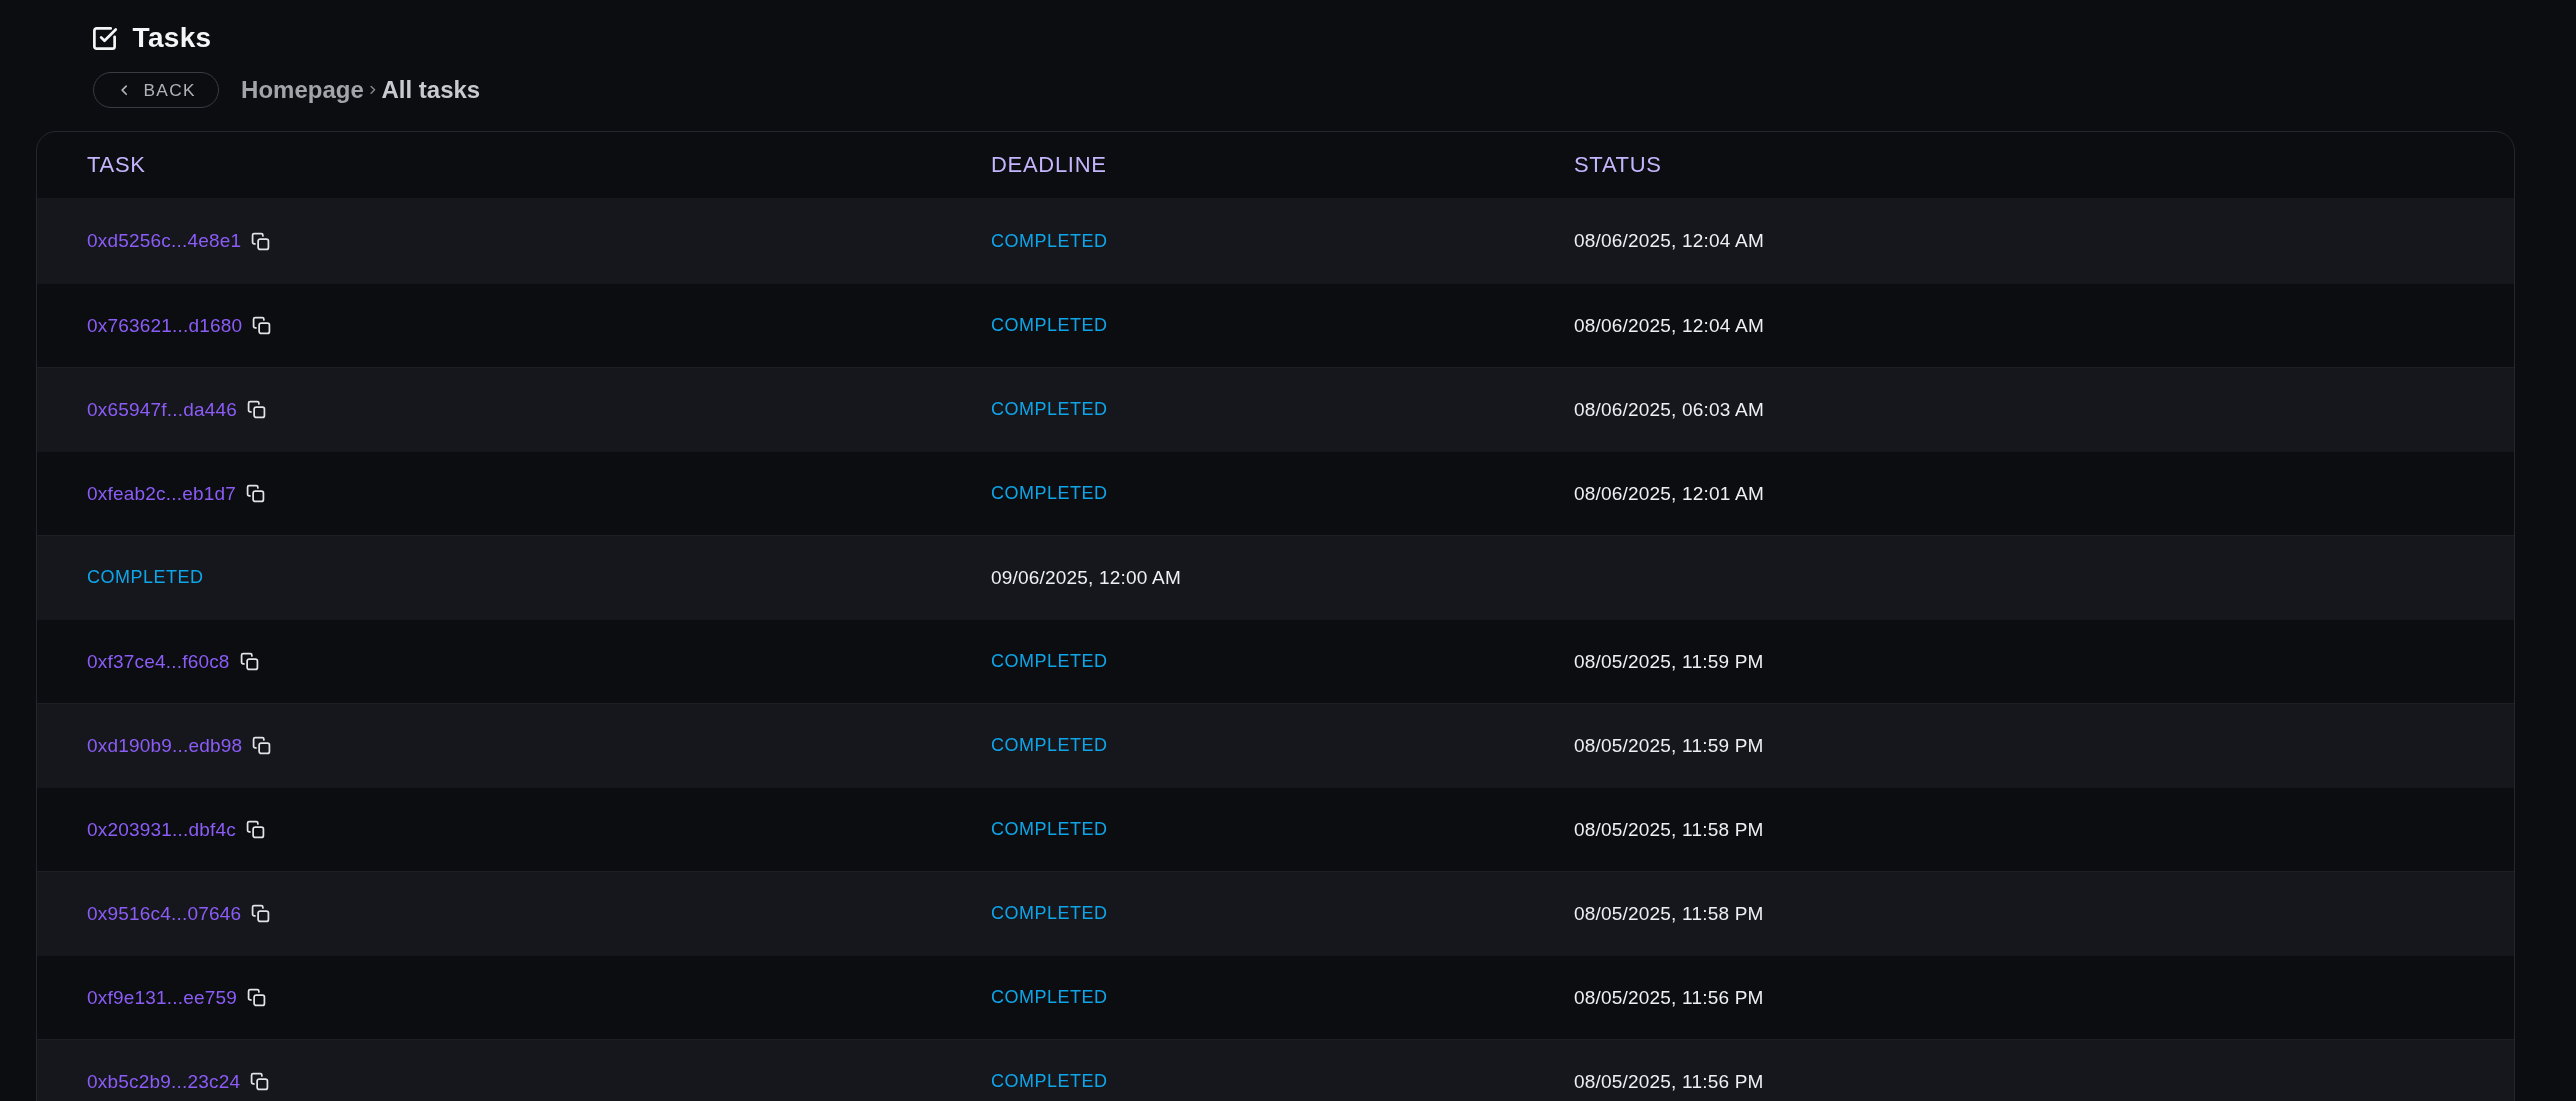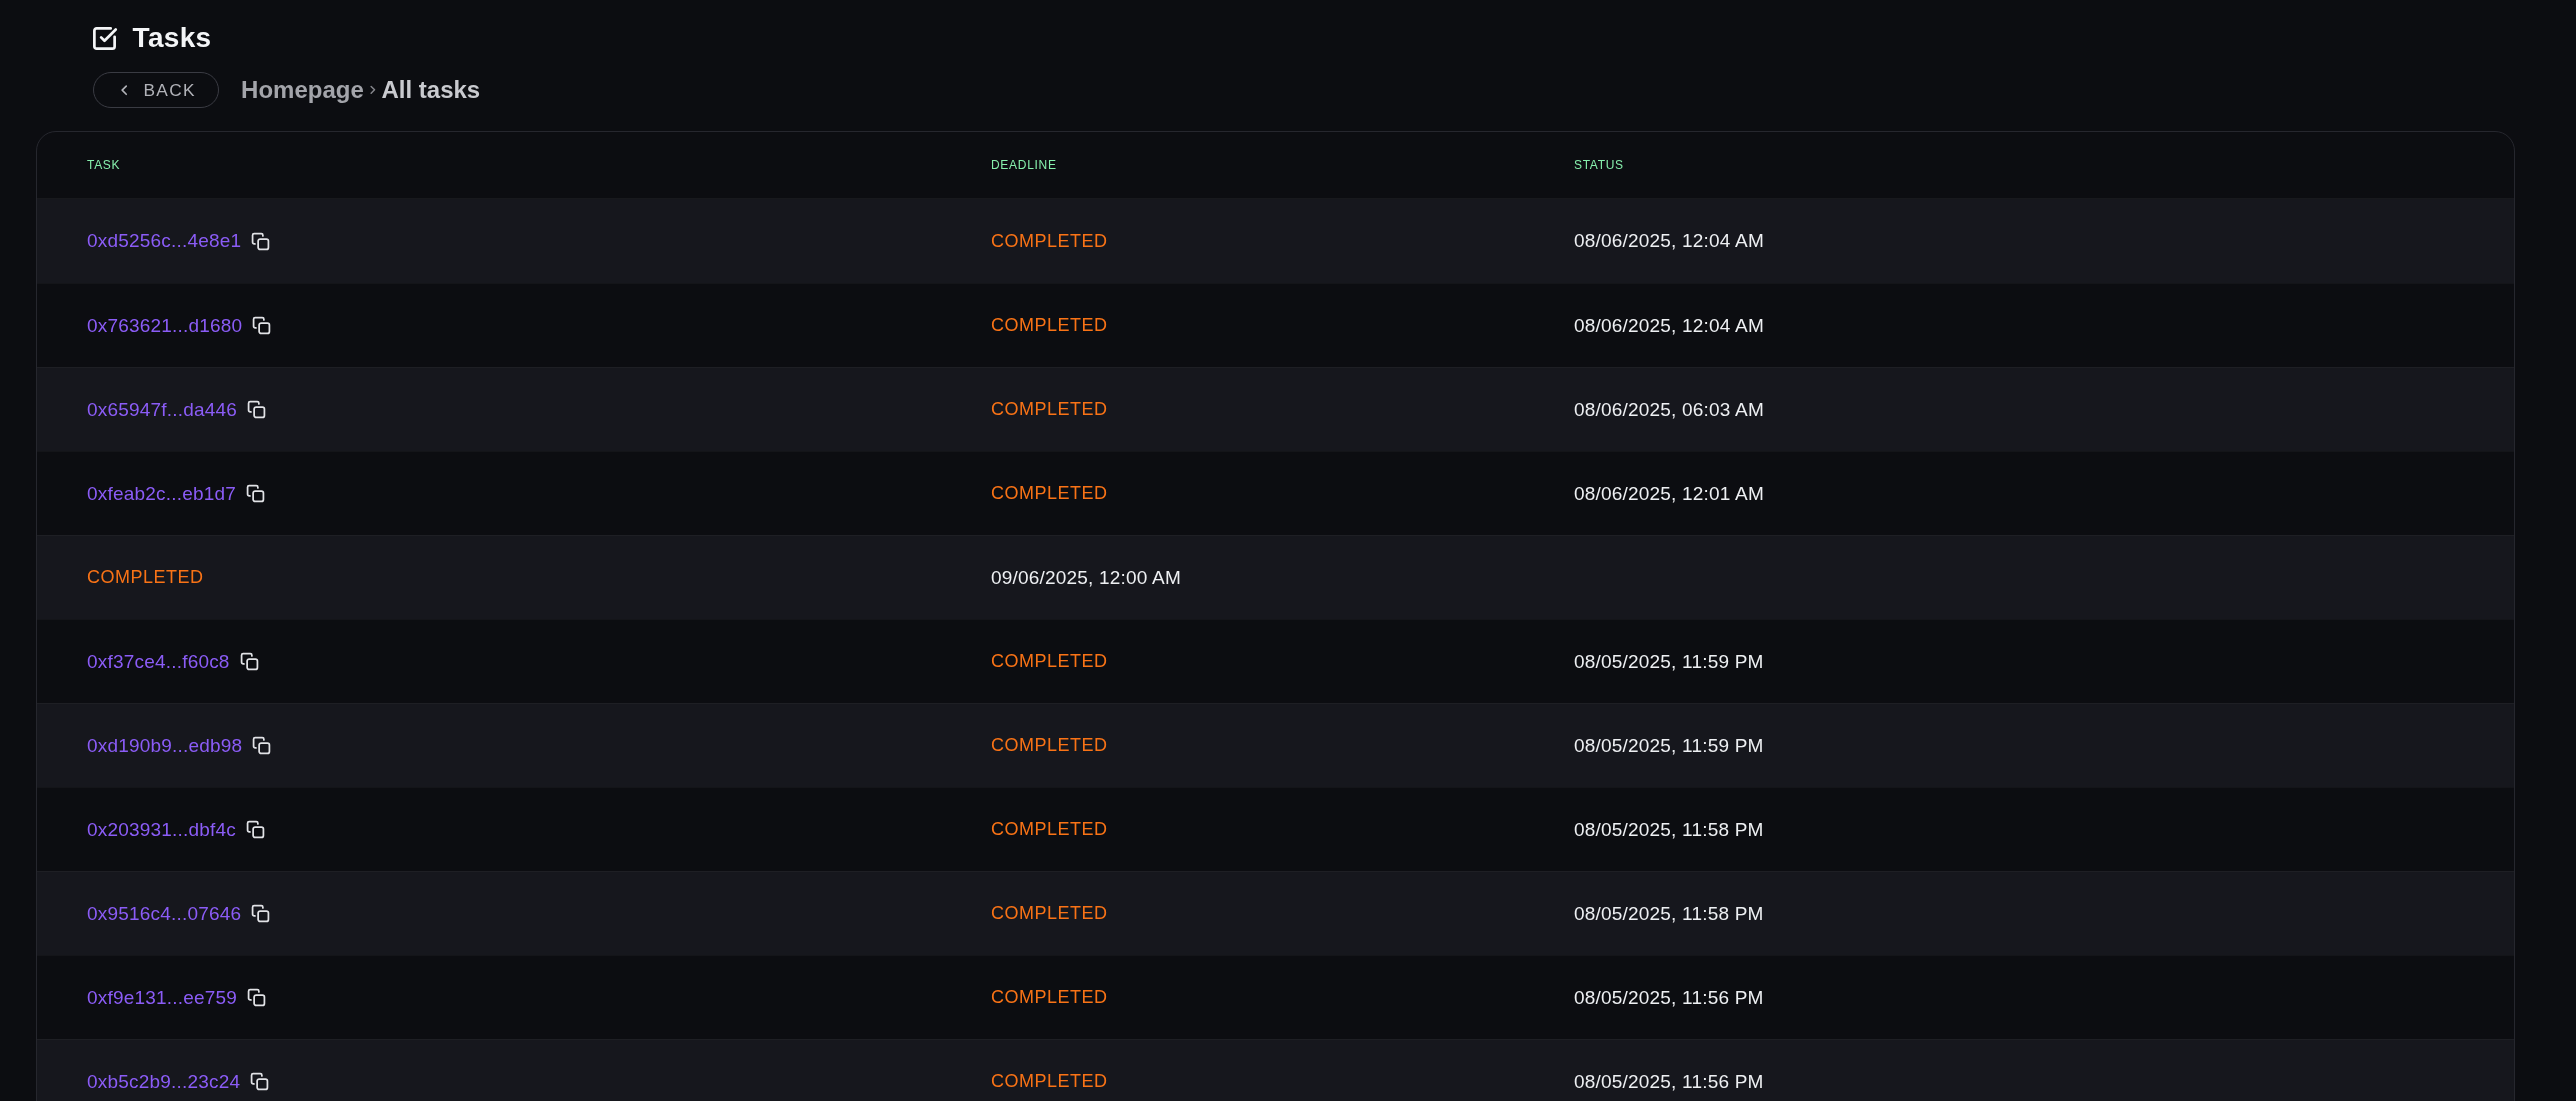--- a/index.html
+++ b/index.html
@@ -54,42 +54,42 @@
     background: transparent;
   }
   .thead {
     display: grid;
     grid-template-columns: 904px 583px 1fr;
     height: 67px; align-items: center;
     padding-left: 50px;
     border-bottom: 0.9px solid rgba(255,255,255,0.05);
   }
   .th {
-    font-size: 12px; color: #86efac; letter-spacing: 0.7px; font-weight: 400;
+    font-size: 22px; color: #c4b5fd; letter-spacing: 0.7px; font-weight: 400;
   }
   .row {
     display: grid;
     grid-template-columns: 904px 583px 1fr;
     height: 84px; align-items: center;
     padding-left: 50px;
     background: transparent;
     border-top: 0.9px solid rgba(255,255,255,0.035);
   }
   .row:first-child { border-top: none; }
   .row.odd { background: #16171D; }
 
   .task-cell { display: flex; align-items: center; gap: 10px; }
   .task-hash { font-size: 19px; color: #8b5cf6; letter-spacing: 0.2px; }
   .copy-btn {
     background: none; border: none; padding: 0; cursor: pointer;
     display: inline-flex; align-items: center;
   }
   .copy-btn svg { display: block; }
 
-  .status-cell { font-size: 18px; letter-spacing: 0.5px; color: #f97316; }
+  .status-cell { font-size: 18px; letter-spacing: 0.5px; color: #0ea5e9; }
   .deadline-cell { font-size: 19px; color: #EEF0F3; letter-spacing: 0.2px; }
 </style>
 </head>
 <body>
 
 <div class="page">
 
   <div class="title-row">
     <span>
       <svg width="27" height="27" viewBox="0 0 24 24" fill="none" stroke="#F4F5F7" stroke-width="2.4" stroke-linecap="round" stroke-linejoin="round">

